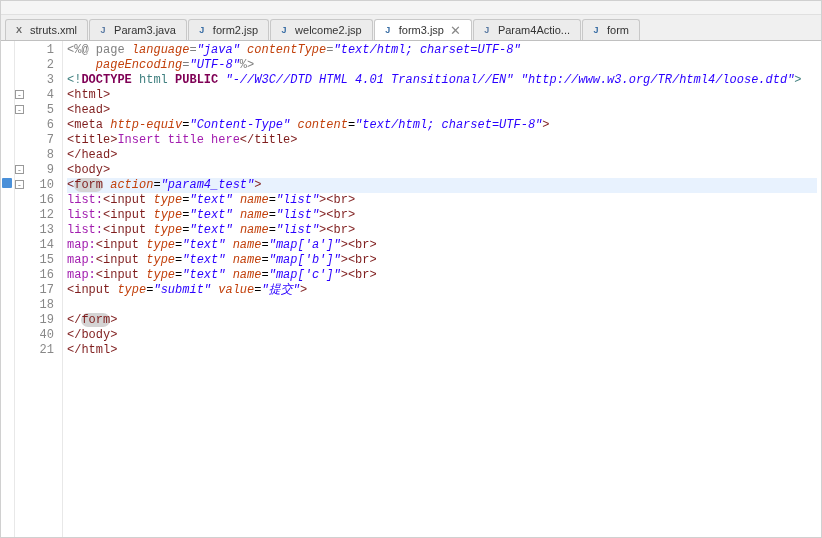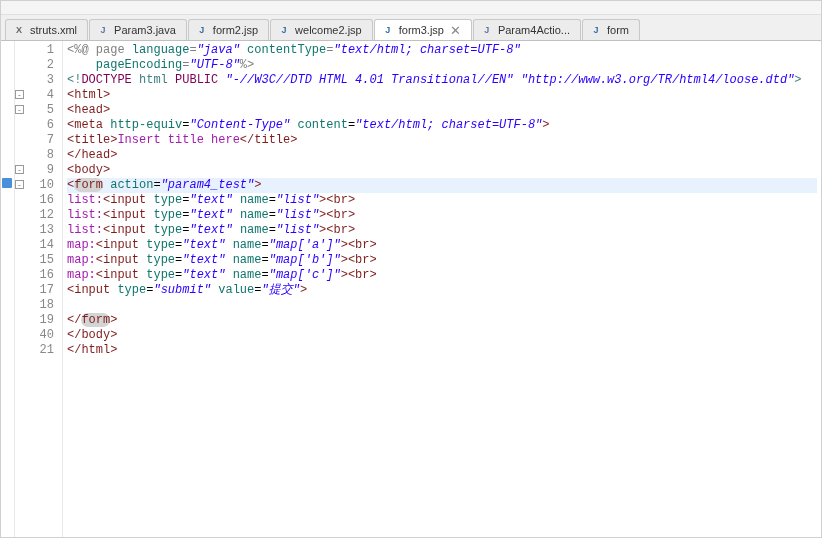--- a/index.html
+++ b/index.html
@@ -20,23 +20,23 @@
 .fold-marker { position: absolute; left: -2px; top: 2px; width: 9px; height: 9px; border: 1px solid #999; background: #fff; font-size: 8px; line-height: 7px; text-align: center; color: #666; }
 .marker-bar { width: 14px; background: #fff; border-right: 1px solid #e8e8e8; }
 .marker-bar .mk { height: 15px; position: relative; }
 .marker-dot { position: absolute; left: 1px; top: 2px; width: 10px; height: 10px; background: #4a90d9; border-radius: 1px; }
 .code-area { flex: 1; font-family: Consolas, "Courier New", monospace; font-size: 12px; padding: 2px 4px; line-height: 15px; white-space: pre; overflow: hidden; }
 .code-line { height: 15px; }
 .code-line.highlight { background: #e8f2fe; }
 .t-dir { color: #808080; }
 .t-dirkw { color: #808080; font-weight: normal; }
 .t-tag { color: #7f1d1d; }
-.t-attr { color: #0f766e; }
+.t-attr { color: #c2410c; font-style: italic; }
 .t-str { color: #2a00ff; font-style: italic; }
-.t-kw { color: #7f0055; font-weight: normal; }
+.t-kw { color: #7f0055; font-weight: bold; }
 .t-txt { color: #a21caf; }
 .t-doctype { color: #3f7f7f; }
 .t-hl { background: #d4d4d4; border-radius: 7px; }
 </style>
 </head>
 <body>
 
 <div class="editor-container">
   <div class="toolbar-hint"></div>
   <div class="tab-bar" id="tab-bar">

